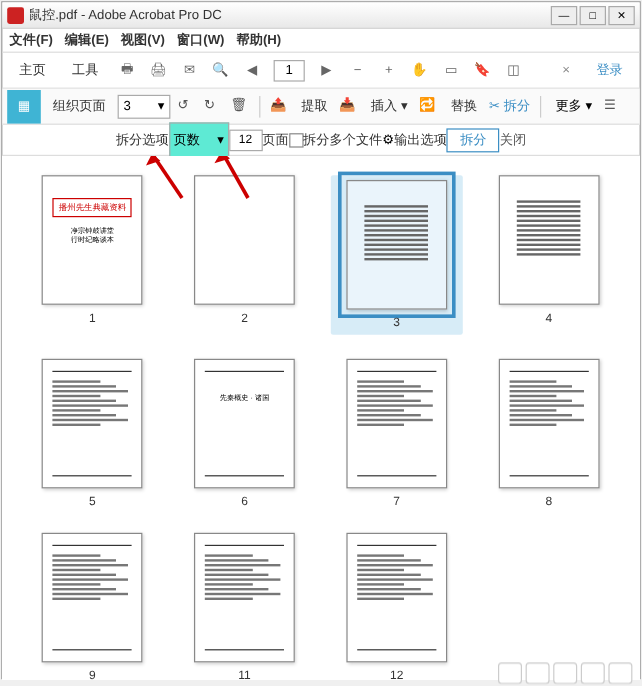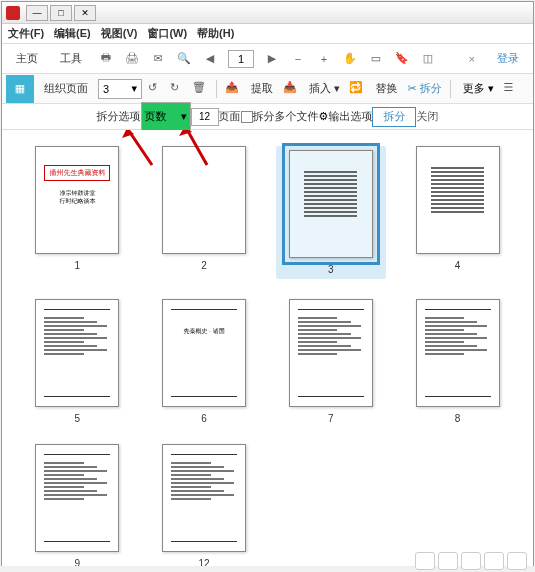--- a/index.html
+++ b/index.html
@@ -22,21 +22,21 @@
 .sq{width:28px;height:28px;background:#3fb4d4;display:flex;align-items:center;justify-content:center;color:#fff;cursor:pointer;}
 .tbtxt{color:#333;padding:0 4px;}
 .dd{width:44px;height:20px;border:1px solid #aaa;background:#fff;padding:0 4px;display:flex;align-items:center;justify-content:space-between;cursor:pointer;}
 .ticon{width:16px;height:16px;color:#555;cursor:pointer;}
 .sep{width:1px;height:18px;background:#ccc;margin:0 2px;}
 .splitbtn{color:#3b8ec4;display:flex;align-items:center;gap:3px;cursor:pointer;}
 .scissors{color:#3b8ec4;}
 .more{cursor:pointer;padding:0 4px;}
 .optbar{height:26px;display:flex;align-items:center;justify-content:center;border-bottom:1px solid #ddd;position:relative;}
 .optlbl{color:#333;}
-.dd2{width:50px;height:18px;border:1px solid #aaa;background:#22c55e;padding:14px 3px;display:flex;align-items:center;justify-content:space-between;cursor:pointer;font-size:10px;}
+.dd2{width:50px;height:18px;border:1px solid #aaa;background:#5eead4;padding:14px 3px;display:flex;align-items:center;justify-content:space-between;cursor:pointer;font-size:10px;}
 .numinput{width:28px;height:18px;border:1px solid #aaa;text-align:center;font-size:10px;}
 .chk{width:12px;height:12px;border:1px solid #888;cursor:pointer;}
 .btn{height:20px;padding:0 10px;border:1px solid #3b8ec4;background:#fff;color:#3b8ec4;cursor:pointer;display:flex;align-items:center;}
 .lbtn{color:#555;cursor:pointer;}
 .arrow{position:absolute;width:50px;height:50px;pointer-events:none;}
 .arrow svg{width:100%;height:100%;}
 .content{height:436px;overflow:auto;background:#fff;padding:16px 20px;position:relative;}
 .grid{display:grid;grid-template-columns:repeat(4,1fr);gap:20px 16px;}
 .thumb{display:flex;flex-direction:column;align-items:center;gap:6px;cursor:pointer;}
 .page{width:84px;height:108px;border:1px solid #888;background:#fff;box-shadow:1px 1px 3px rgba(0,0,0,0.2);padding:6px 8px;display:flex;flex-direction:column;overflow:hidden;}
@@ -56,20 +56,23 @@
 .ctr{font-size:6px;text-align:center;margin:14px 0;}
 .bottombar{position:fixed;bottom:2px;right:8px;display:flex;gap:3px;}
 .bic{width:20px;height:18px;border:1px solid #ccc;background:#fff;border-radius:3px;}
 </style>
 </head>
 <body>
 
 <div class="window">
   <div class="titlebar">
     <div class="icon"></div>
+    <div class="title">
+      <span>鼠控.pdf</span><span> - </span><span>Adobe Acrobat Pro DC</span>
+    </div>
     <div class="winbtn">—</div>
     <div class="winbtn">□</div>
     <div class="winbtn">✕</div>
   </div>
 
   <div class="menubar">
     <span>文件(F)</span>
     <span>编辑(E)</span>
     <span>视图(V)</span>
     <span>窗口(W)</span>
@@ -297,20 +300,39 @@
               <div class="ln s"></div>
               <div class="ln m"></div>
               <div class="ln l"></div>
               <div class="ln s"></div>
               <div class="ln m"></div>
               <div class="ln l"></div>
               <div class="ln s"></div>
             </div>
             <div class="hr" style="margin-top:auto"></div>
           </div>
+          <div class="pnum">11</div>
+        </div>
+        <div class="thumb">
+          <div class="page">
+            <div class="hr"></div>
+            <div class="lines">
+              <div class="ln s"></div>
+              <div class="ln m"></div>
+              <div class="ln l"></div>
+              <div class="ln s"></div>
+              <div class="ln m"></div>
+              <div class="ln l"></div>
+              <div class="ln s"></div>
+              <div class="ln m"></div>
+              <div class="ln l"></div>
+              <div class="ln s"></div>
+            </div>
+            <div class="hr" style="margin-top:auto"></div>
+          </div>
           <div class="pnum">12</div>
         </div>
       </div>
   </div>
 </div>
 
 <div class="bottombar">
   <div class="bic"></div>
   <div class="bic"></div>
   <div class="bic"></div>

